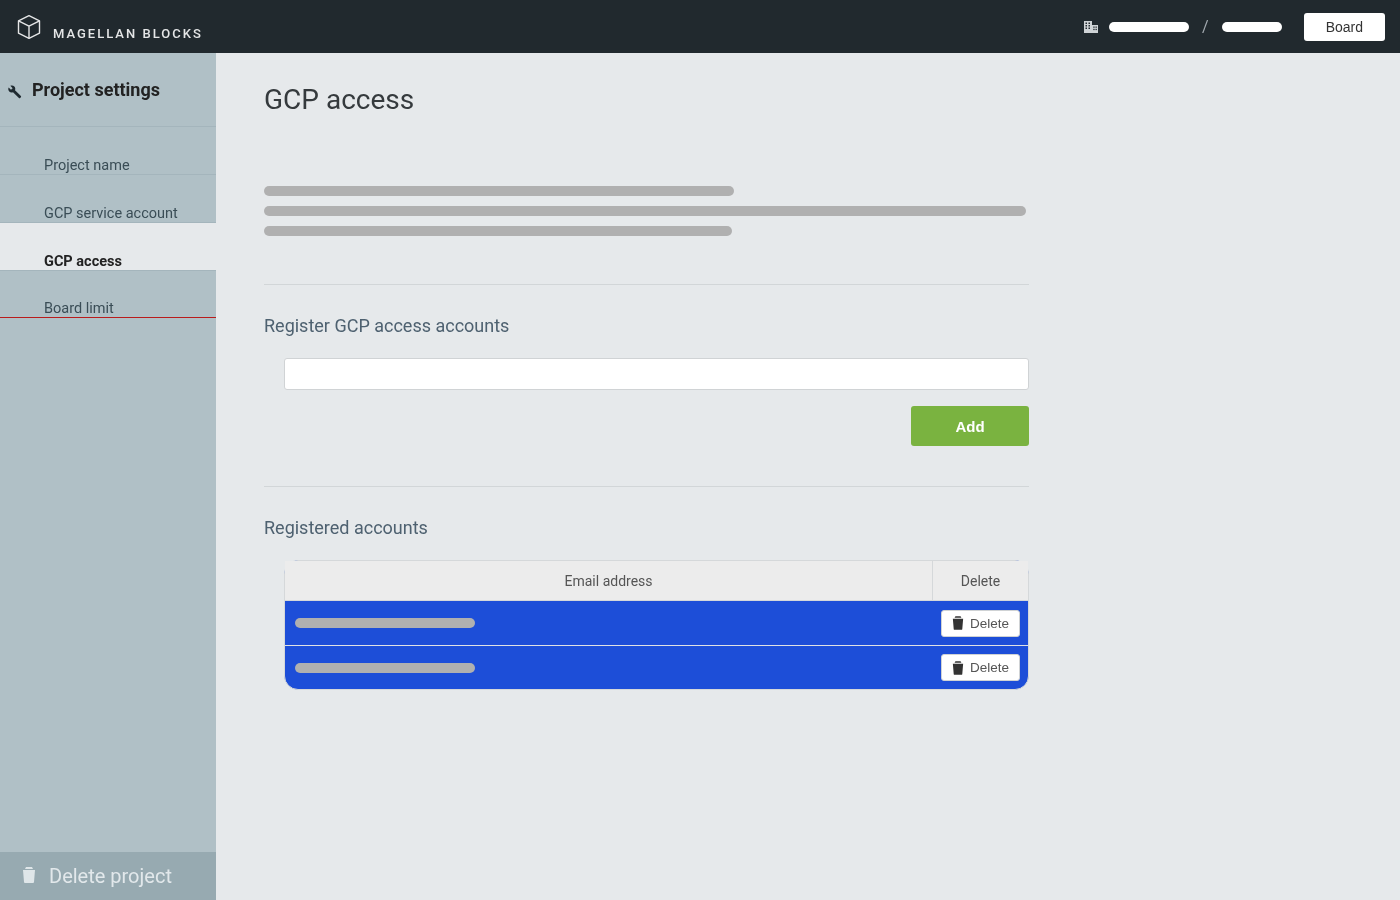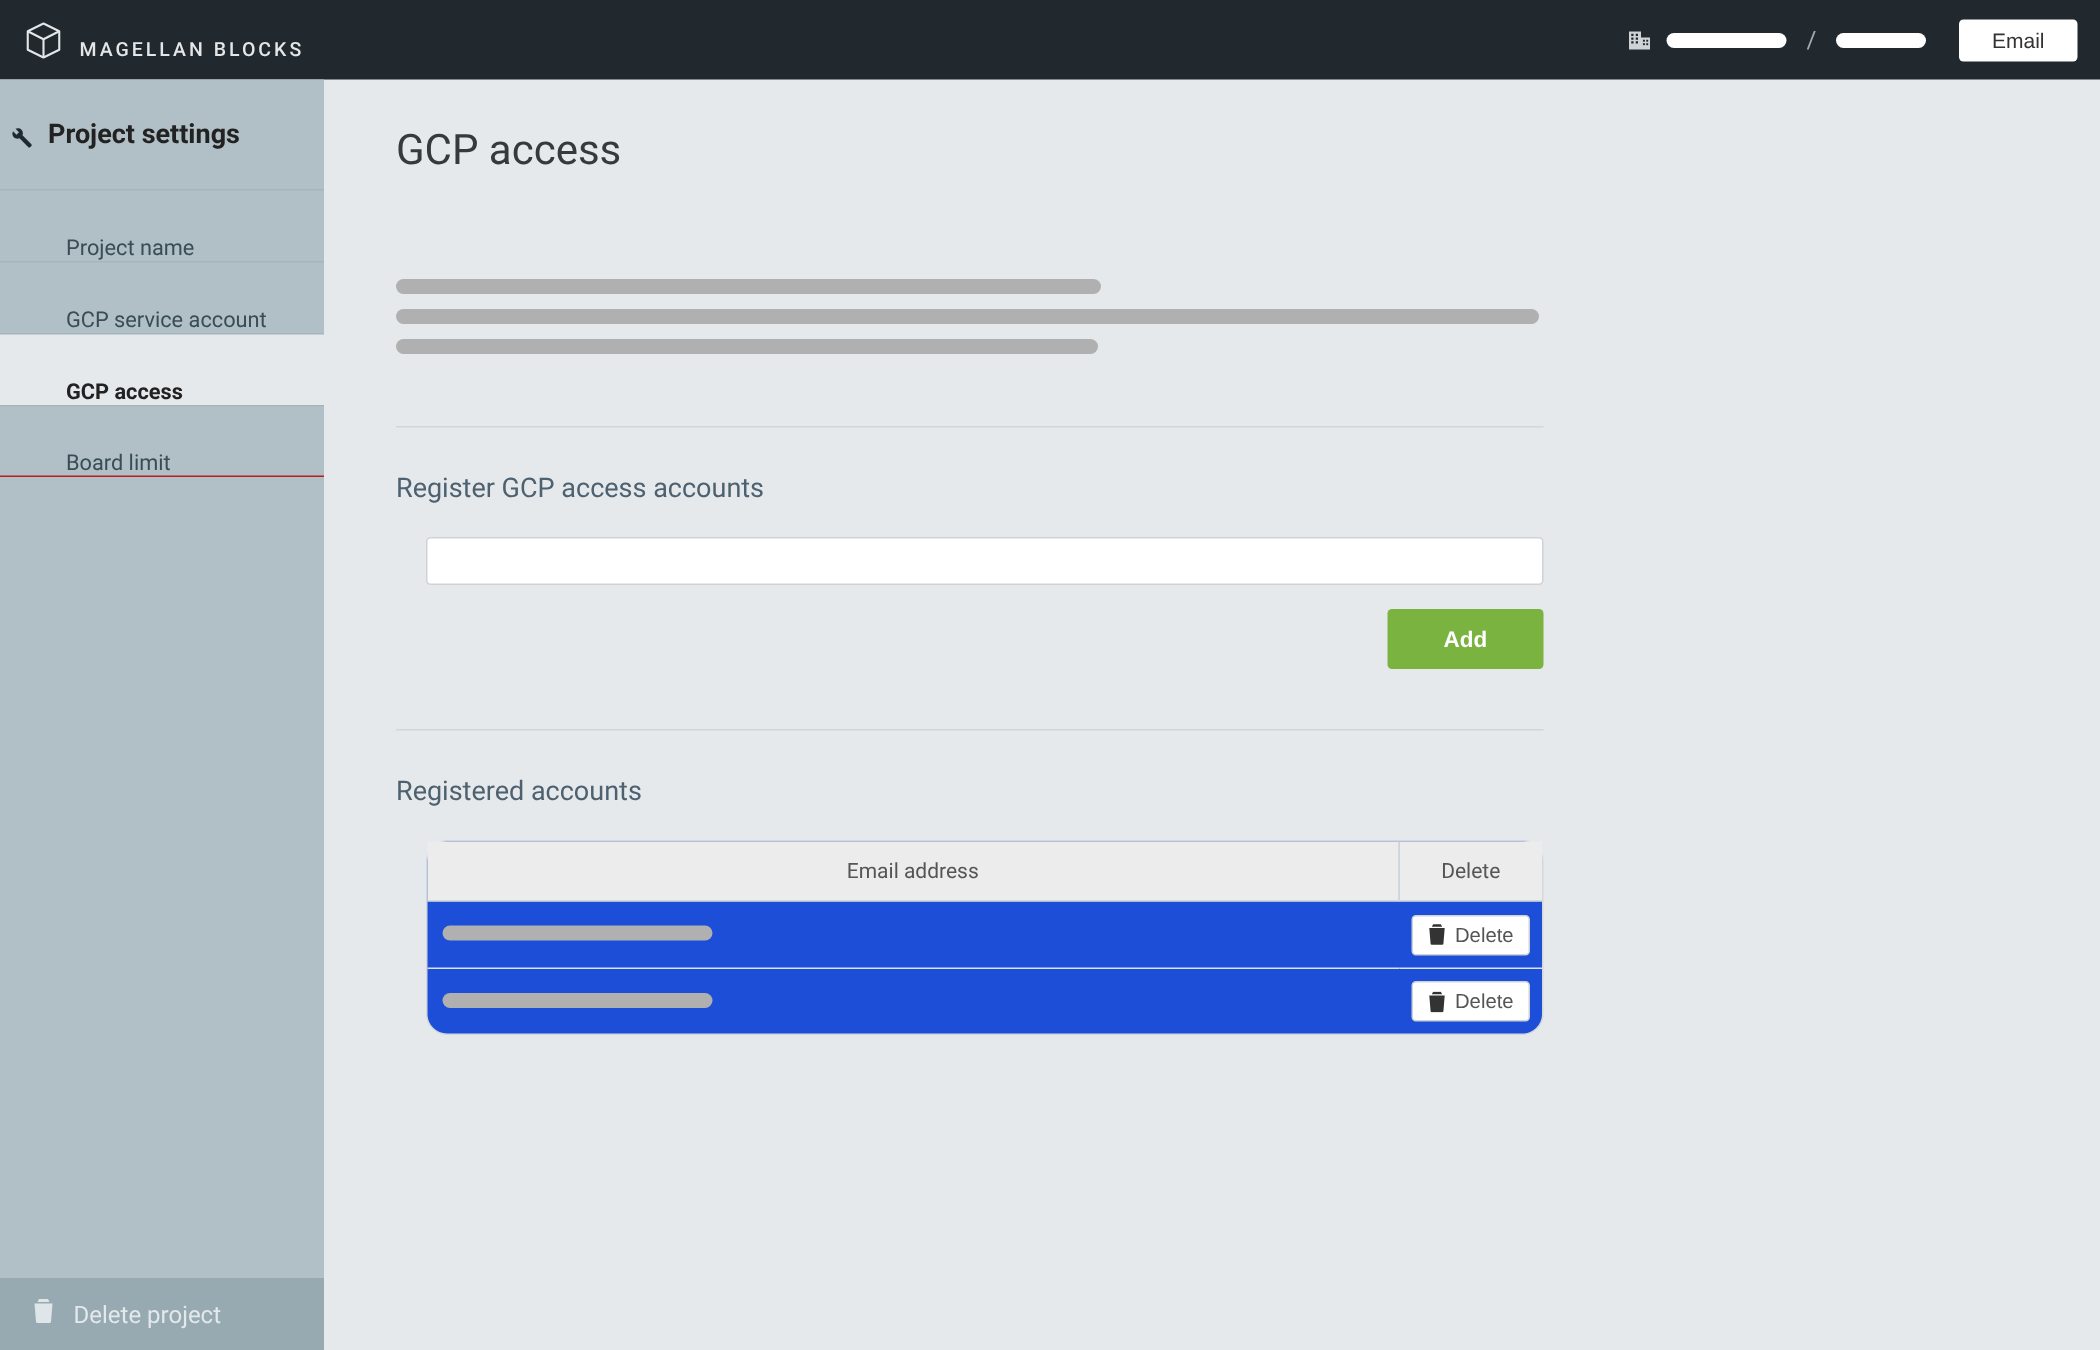--- a/index.html
+++ b/index.html
@@ -24,40 +24,40 @@
 
     
     .sidebar { width: 216px; background: #b0c0c6; display: flex; flex-direction: column; }
     .sidebar-header { height: 73px; display: flex; align-items: center; gap: 10px; padding: 0 2px; color: #1f2a30; }
     .sidebar-header svg { display: block; }
     .sidebar-header-title { font-size: 18px; font-weight: 700; color: #222; }
     .sidebar-nav { display: flex; flex-direction: column; }
     .sidebar-item { height: 48px; display: flex; align-items: flex-end; padding: 0 15px 0 44px; font-size: 14.5px; color: #3a4d56; border-top: 1px solid #a4b5bc; cursor: pointer; }
     .sidebar-item:last-child { border-bottom: 1px solid #b91c1c; }
     .sidebar-item.active { background: #e6e9eb; font-weight: 700; color: #222; }
-    .sidebar-footer { margin-top: auto; height: 48px; display: flex; align-items: center; gap: 13px; padding: 0 15px 0 22px; background: #97aab1; color: #e2e8eb; font-size: 16px; cursor: pointer; }
+    .sidebar-footer { margin-top: auto; height: 48px; display: flex; align-items: center; gap: 13px; padding: 0 15px 0 22px; background: #97aab1; color: #e2e8eb; font-size: 20px; cursor: pointer; }
 
     
     .main { flex: 1; padding: 30px 48px; overflow: auto; }
     .page-title { font-size: 28px; color: #353a3d; font-weight: 400; margin-bottom: 70px; }
 
     .desc { margin-bottom: 48px; }
     .desc .line { height: 10px; border-radius: 5px; background: #b0b0b0; margin-bottom: 10px; }
     .desc .line.w470 { width: 470px; }
     .desc .line.w762 { width: 762px; }
     .desc .line.w468 { width: 468px; }
 
     hr.section { border: none; border-top: 1px solid #d2d6d8; margin: 0 0 30px; width: 765px; }
 
     .section-heading { font-size: 18px; color: #4e6170; font-weight: 400; margin-bottom: 22px; }
 
     .add-row { width: 765px; margin-bottom: 40px; }
     .text-input { width: 745px; height: 32px; margin-left: 20px; background: #fff; border: 1px solid #d0d3d5; border-radius: 3px; padding: 0 8px; font-size: 14px; display: block; }
     .add-btn-row { display: flex; justify-content: flex-end; width: 765px; margin-top: 16px; }
-    .add-btn { background: #7ab340; color: #fff; border: none; border-radius: 3px; width: 104px; height: 40px; font-size: 15px; font-weight: 600; cursor: pointer; }
+    .add-btn { background: #7ab340; color: #fff; border: none; border-radius: 3px; width: 118px; height: 40px; font-size: 15px; font-weight: 600; cursor: pointer; }
 
     
     .table { width: 745px; margin-left: 20px; border: 1px solid #d5d8da; border-radius: 14px; background: #1d4ed8; border-collapse: separate; border-spacing: 0; }
     .table th, .table td { font-size: 14px; color: #555; text-align: center; }
     .table thead th { background: #ececec; height: 40px; font-weight: 400; border-bottom: 1px solid #d5d8da; }
     .table th.email { width: 650px; border-right: 1px solid #d5d8da; }
     .table th.del { width: 95px; }
     .table td { height: 44px; border-top: 1px solid #e0e2e4; }
     .table tbody tr:first-child td { border-top: none; }
     .table td.email-cell { text-align: left; padding-left: 10px; }
@@ -96,21 +96,21 @@
         <rect x="5.5" y="8.5" width="1.5" height="1.5" fill="#21292e"></rect>
         <rect x="10.3" y="7.5" width="1.3" height="1.3" fill="#21292e"></rect>
         <rect x="12.5" y="7.5" width="1.3" height="1.3" fill="#21292e"></rect>
         <rect x="10.3" y="9.8" width="1.3" height="1.3" fill="#21292e"></rect>
         <rect x="12.5" y="9.8" width="1.3" height="1.3" fill="#21292e"></rect>
       </svg>
     </span>
     <span class="pill w80"></span>
     <span class="slash">/</span>
     <span class="pill w60"></span>
-    <button class="close-btn">Email</button>
+    <button class="close-btn">Board</button>
   </div>
 </div>
 
 <div class="body">
 
   <div class="sidebar">
     <div class="sidebar-header">
       <span>
         <svg width="20" height="20" viewBox="0 0 24 24" fill="#1f2a30">
           <path d="M22.7 19.3l-7.1-7.1c.6-1.5.4-3.3-.8-4.5-1.3-1.3-3.2-1.5-4.8-.7l2.8 2.8-2 2-2.8-2.8c-.8 1.6-.6 3.5.7 4.8 1.2 1.2 3 1.4 4.5.8l7.1 7.1c.4.4 1 .4 1.4 0l1-1c.4-.4.4-1 0-1.4z"></path>

